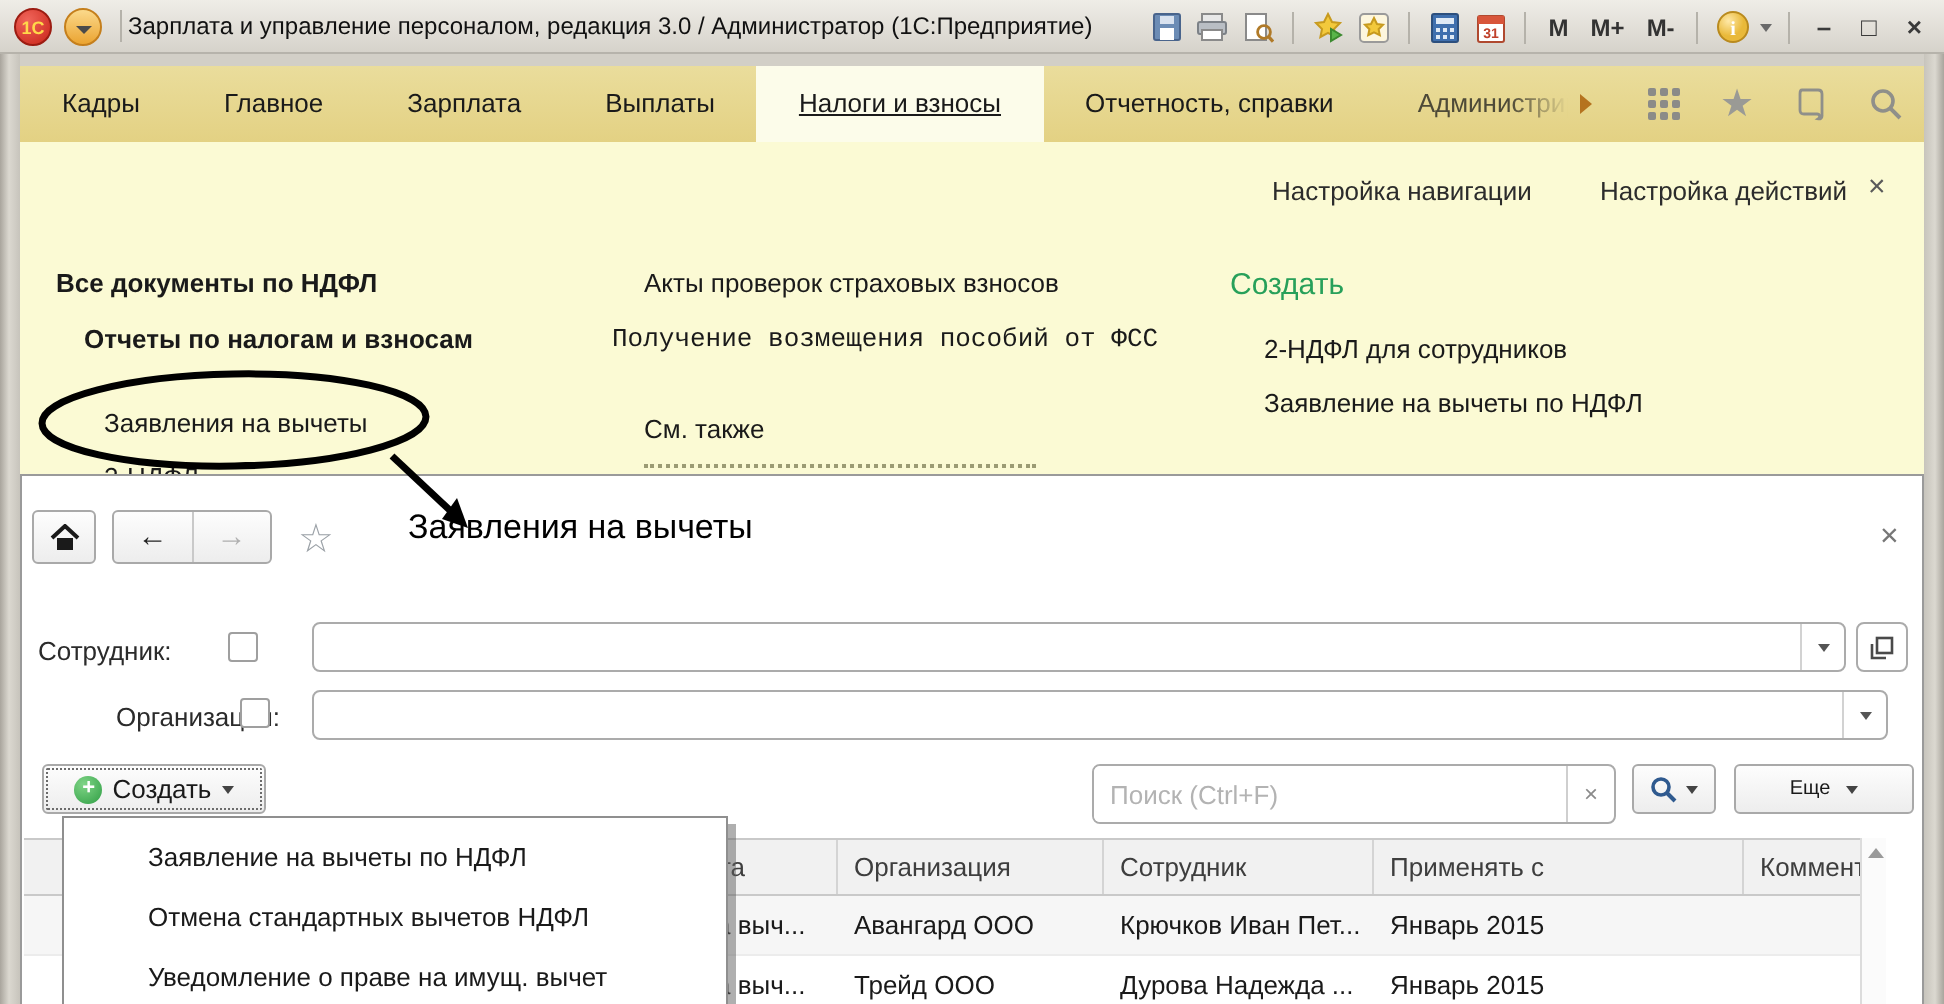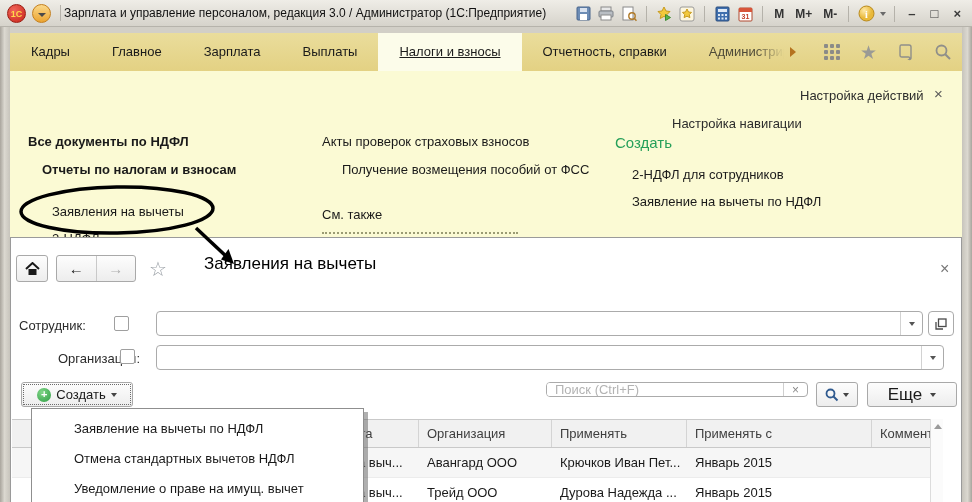--- a/index.html
+++ b/index.html
@@ -72,28 +72,28 @@
   .checkbox { position:absolute; width:15px; height:15px; border:1px solid #9f9f9f; border-radius:2px; background:#fff; cursor:pointer; }
   .combo { position:absolute; height:25px; border:1px solid #ababab; border-radius:4px; background:#fff; display:flex; }
   .combo .box { flex:1; }
   .combo .dd { width:22px; border-left:1px solid #d2d2d2; display:flex; align-items:center; justify-content:center; cursor:pointer; }
   .side-btn { position:absolute; width:26px; height:25px; border:1px solid #ababab; border-radius:4px;
     background:#fff; display:flex; align-items:center; justify-content:center; cursor:pointer; }
   .create-btn { left:10px; top:144px; width:112px; height:25px; gap:5px;
     outline:1px dotted #6b6b6b; outline-offset:-3px; }
   .plus-ball { width:14px; height:14px; border-radius:50%; background:radial-gradient(circle at 35% 30%,#7fd486,#2f9e44);
     color:#fff; font-size:11px; font-weight:bold; line-height:13px; text-align:center; }
-  .search-wrap { position:absolute; left:535px; top:144px; width:262px; height:15px;
+  .search-wrap { position:absolute; left:535px; top:144px; width:262px; height:30px;
     border:1px solid #ababab; border-radius:4px; background:#fff; display:flex; overflow:hidden; }
   .search-wrap input { flex:1; border:none; outline:none; padding:0 8px; font-family:"Liberation Sans",sans-serif; font-size:13px; color:#1a1a1a; }
   .search-wrap input::placeholder { color:#b3b3b3; }
   .search-clear { width:24px; border-left:1px solid #cfcfcf; display:flex; align-items:center; justify-content:center;
     color:#8a8a8a; font-size:12px; cursor:pointer; }
   .mag-btn { left:805px; top:144px; width:42px; height:25px; gap:4px; }
-  .more-btn { left:856px; top:144px; width:90px; height:25px; gap:8px; font-size:17px; }
+  .more-btn { left:856px; top:144px; width:90px; height:25px; gap:8px; font-size:10px; }
   
   .dtable { position:absolute; left:1px; top:181px; width:918px; }
   .trow { display:flex; width:918px; height:30px; align-items:center; border-bottom:1px solid #ececec; background:#fff; }
   .trow.head { height:29px; background:#f1f1f1; border-top:1px solid #c9c9c9; border-bottom:1px solid #c9c9c9; color:#3e3e3e; }
   .trow.odd { background:#f6f6f6; }
   .tcell { height:100%; display:flex; align-items:center; padding-left:8px; white-space:nowrap; overflow:hidden; flex:none; }
   .head .tcell { border-right:1px solid #d4d4d4; }
   .c0 { width:262px; } .c1 { width:145px; } .c2 { width:133px; } .c3 { width:135px; } .c4 { width:185px; } .c5 { width:58px; border-right:none!important; }
   .vscroll { position:absolute; left:919px; top:181px; width:13px; height:84px; background:#fbfbfb; border-left:1px solid #dcdcdc; }
   .vscroll .up { position:absolute; left:3px; top:5px; width:0; height:0;
@@ -236,31 +236,31 @@
       <span>
         <svg width="18" height="18">
             <circle cx="7.5" cy="7.5" r="5" fill="none" stroke="#8f8f8a" stroke-width="1.8"></circle>
             <line x1="11.2" y1="11.2" x2="16" y2="16" stroke="#8f8f8a" stroke-width="2"></line>
           </svg>
       </span>
     </div>
   </div>
 
   <div class="navpanel">
-    <span class="nav-toplink" style="left:662px;margin-top:28px;">Настройка навигации</span>
+    <span class="nav-toplink" style="left:626px;">Настройка навигации</span>
     <span class="nav-toplink" style="left:790px;">Настройка действий</span>
     <span class="nav-close">×</span>
 
     <span class="nav-bold" style="left:18px; top:63px;">Все документы по НДФЛ</span>
     <span class="nav-bold" style="left:32px; top:91px;">Отчеты по налогам и взносам</span>
     <span class="nav-link" style="left:42px; top:133px;">Заявления на вычеты</span>
     <span class="nav-link" style="left:42px; top:160px;">2-НДФЛ</span>
 
     <span class="nav-link" style="left:312px; top:63px;">Акты проверок страховых взносов</span>
-    <span class="nav-link" style="left:332px; top:91px;">Получение возмещения пособий от ФСС</span>
+    <span class="nav-link" style="left:296px; top:91px;font-family:Liberation Mono, monospace;">Получение возмещения пособий от ФСС</span>
     <span class="nav-link" style="left:312px; top:136px;text-align:center;">См. также</span>
     <div class="see-also-rule"></div>
 
     <span class="nav-create-title">Создать</span>
     <span class="nav-link" style="left:622px; top:96px;">2-НДФЛ для сотрудников</span>
     <span class="nav-link" style="left:622px; top:123px;">Заявление на вычеты по НДФЛ</span>
   </div>
 
   <div class="listwin">
     <div class="lw-btn home-btn">
@@ -321,21 +321,21 @@
     <div class="lw-btn more-btn">
       <span>Еще</span>
       <span class="caret small" style="border-top-color:#444;"></span>
     </div>
 
     <div class="dtable">
       <div class="trow head">
         <div class="tcell c0"></div>
         <div class="tcell c1">Вид документа</div>
         <div class="tcell c2">Организация</div>
-        <div class="tcell c3">Применять</div>
+        <div class="tcell c3">Сотрудник</div>
         <div class="tcell c4">Применять с</div>
         <div class="tcell c5">Комментарий</div>
       </div>
       <div class="trow odd">
         <div class="tcell c0"></div>
         <div class="tcell c1">Заявление на выч...</div>
         <div class="tcell c2">Авангард ООО</div>
         <div class="tcell c3">Крючков Иван Пет...</div>
         <div class="tcell c4">Январь 2015</div>
         <div class="tcell c5"></div>

